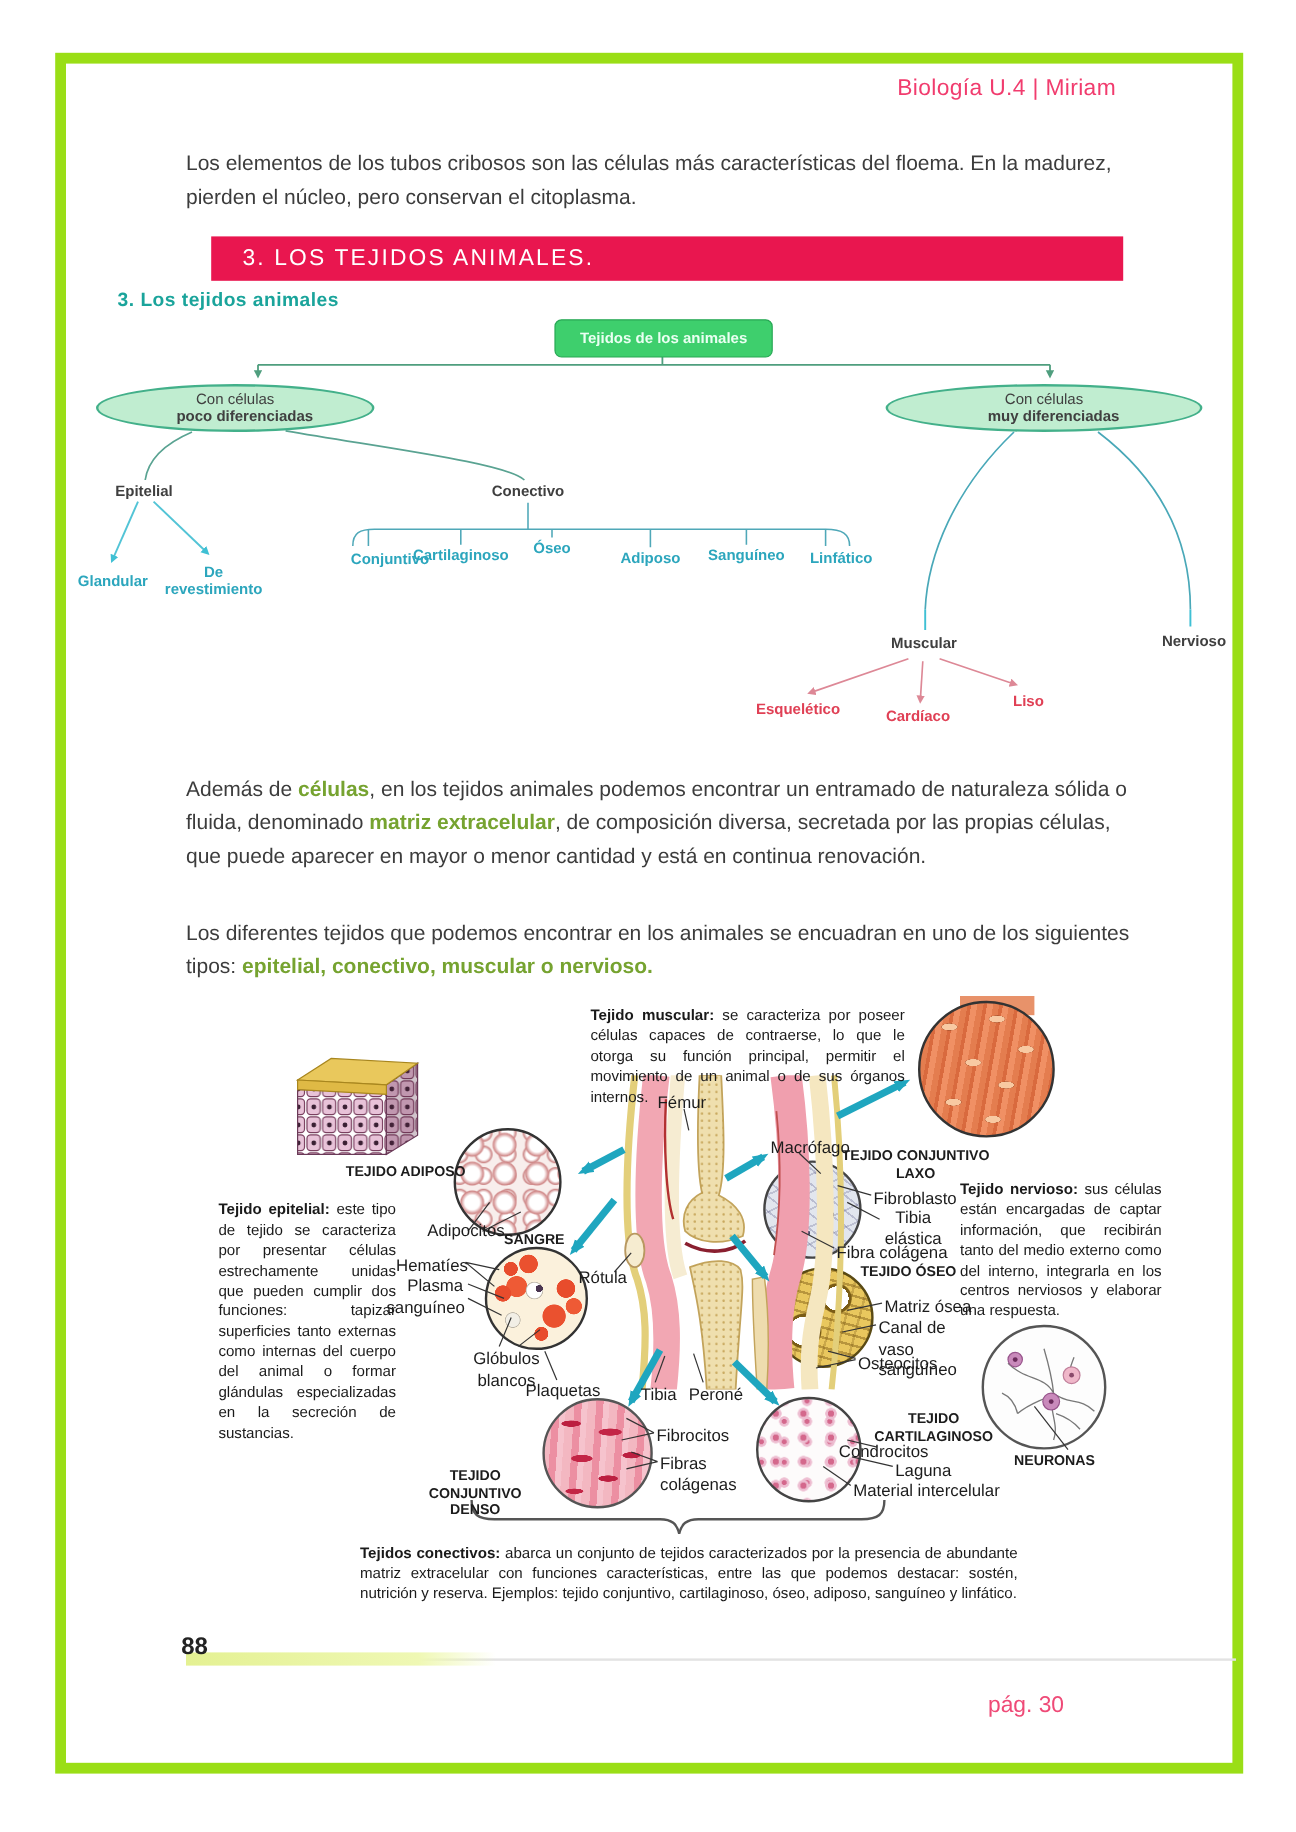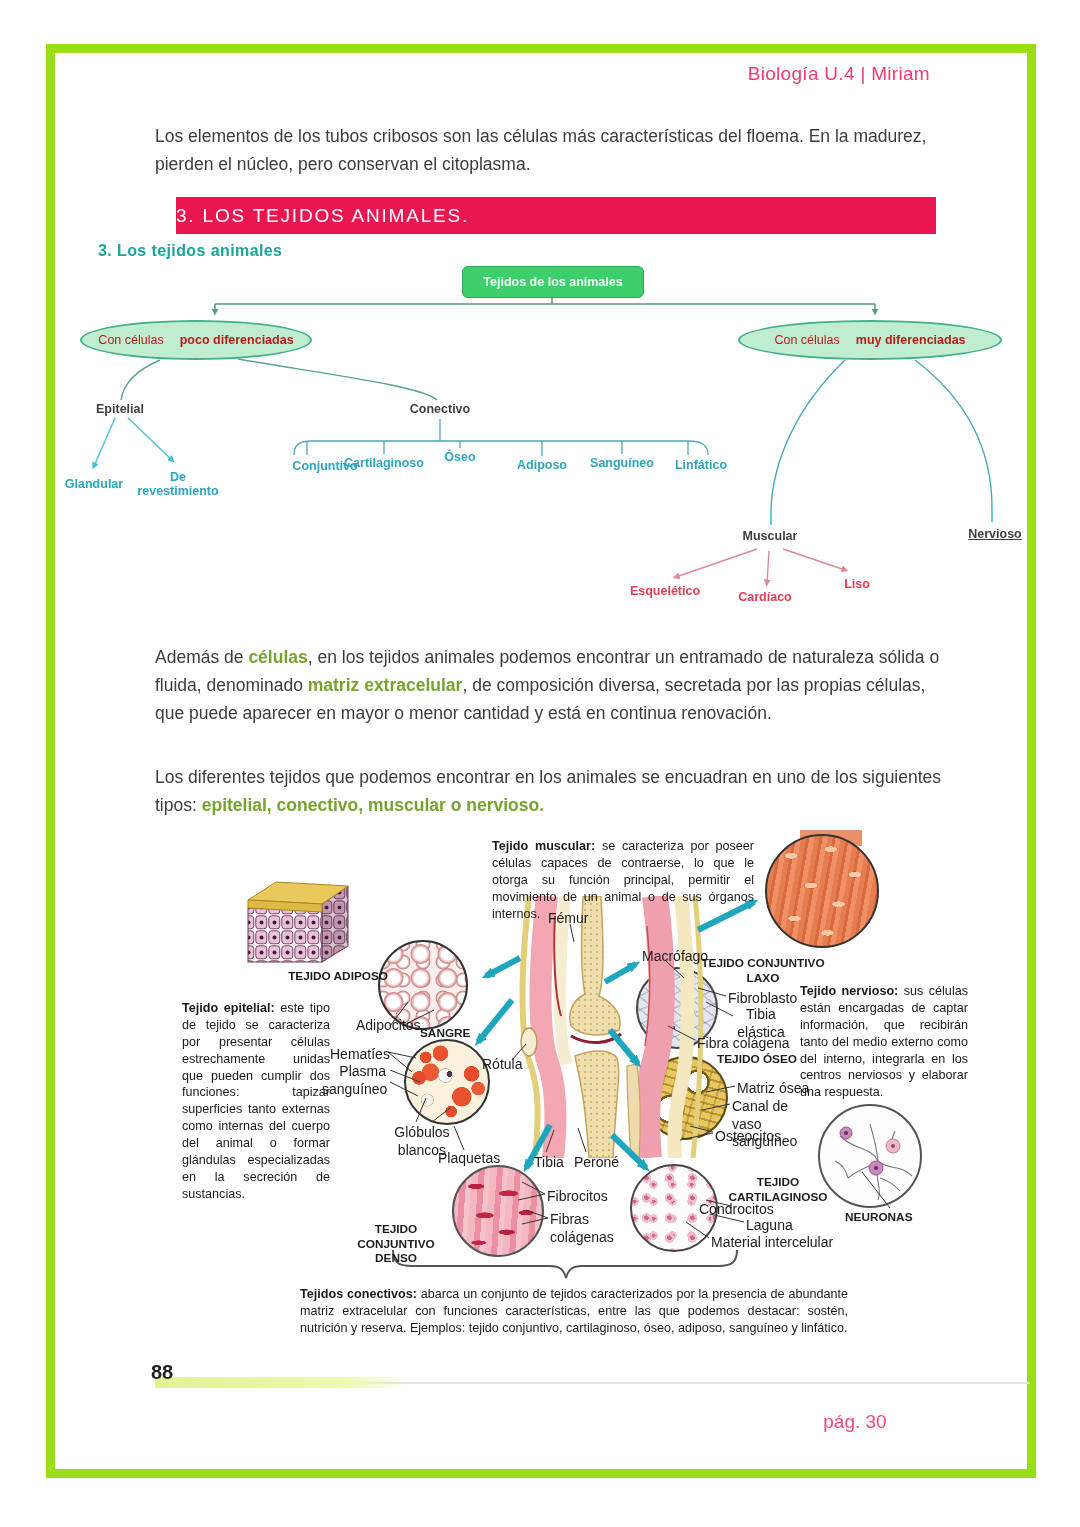--- a/index.html
+++ b/index.html
@@ -13,35 +13,35 @@
   .page-num{position:absolute;top:1411px;left:780px;width:150px;text-align:center;
             color:#ef4a77;font-size:19px;}
   .scan-num{position:absolute;top:1361px;left:151px;font-size:20px;font-weight:bold;color:#222;}
   .scan-gray-line{position:absolute;top:1382px;left:155px;width:875px;height:2px;background:#e3e3e3;}
   .scan-highlight{position:absolute;top:1377px;left:155px;width:258px;height:11px;
                   background:linear-gradient(90deg,#e4f192,#eff8b4 75%,rgba(255,255,255,0));}
   
   .intro{position:absolute;left:155px;top:122px;width:782px;font-size:17.5px;
          line-height:1.6;color:#3c3c3c;}
   .banner{position:absolute;left:176px;top:197px;width:760px;height:37px;background:#e9164f;
-          color:#fff;font-size:19px;letter-spacing:1.8px;line-height:37px;
+          color:#fff;font-size:19px;letter-spacing:1.8px;line-height:37px;padding-left:26px;
           box-sizing:border-box;}
   .hand-title{position:absolute;left:98px;top:242px;color:#1aa49b;font-weight:bold;
               font-size:16px;letter-spacing:.4px;}
   .para{position:absolute;left:155px;width:792px;font-size:17.5px;line-height:1.6;color:#3c3c3c;}
   .kw{color:#76a330;font-weight:bold;}
   
   .cmap{position:absolute;left:60px;top:258px;width:980px;height:392px;}
   .cmap svg{position:absolute;left:0;top:0;}
   .root-box{position:absolute;left:402px;top:8px;width:180px;height:30px;background:#3ecf6d;
             border:1px solid #28a855;border-radius:6px;color:#eafff2;font-size:12.5px;
             font-weight:bold;display:flex;align-items:center;justify-content:center;}
   .ellipse{position:absolute;background:#c0edd0;border:2px solid #43b08a;border-radius:50%;
-           display:flex;align-items:center;justify-content:center;font-size:12.5px;color:#b91c1c;
-           box-sizing:border-box;}
+           display:flex;align-items:center;justify-content:center;font-size:12.5px;color:#404040;
+           box-sizing:border-box;flex-direction:column;}
   .ellipse b{margin-left:16px;}
   .cnode{position:absolute;font-size:12.5px;font-weight:bold;color:#3f3f3f;text-align:center;}
   .cnode.teal{color:#2ca6bd;}
   .cnode.red{color:#e04055;}
   
   .figure{position:absolute;left:150px;top:830px;width:880px;height:525px;}
   .fcircle{position:absolute;border-radius:50%;z-index:1;}
   .figure svg.overlay{position:absolute;left:0;top:0;z-index:2;}
   .fl{position:absolute;font-size:14px;color:#1c1c1c;z-index:3;line-height:1.25;}
   .fl.b{font-weight:bold;font-size:11.8px;}
@@ -178,21 +178,21 @@
     <div class="cnode" style="left:345px;top:144px;width:70px;">Conectivo</div>
     <div class="cnode teal" style="left:2px;top:219px;width:64px;">Glandular</div>
     <div class="cnode teal" style="left:76px;top:212px;width:84px;">De revestimiento</div>
     <div class="cnode teal" style="left:225px;top:201px;width:80px;">Conjuntivo</div>
     <div class="cnode teal" style="left:282px;top:198px;width:84px;">Cartilaginoso</div>
     <div class="cnode teal" style="left:370px;top:192px;width:60px;">Óseo</div>
     <div class="cnode teal" style="left:447px;top:200px;width:70px;">Adiposo</div>
     <div class="cnode teal" style="left:527px;top:198px;width:70px;">Sanguíneo</div>
     <div class="cnode teal" style="left:606px;top:200px;width:70px;">Linfático</div>
     <div class="cnode" style="left:675px;top:271px;width:70px;">Muscular</div>
-    <div class="cnode" style="left:900px;top:269px;width:70px;text-decoration:underline;">Nervioso</div>
+    <div class="cnode" style="left:900px;top:269px;width:70px;">Nervioso</div>
     <div class="cnode red" style="left:563px;top:326px;width:84px;">Esquelético</div>
     <div class="cnode red" style="left:667px;top:332px;width:76px;">Cardíaco</div>
     <div class="cnode red" style="left:777px;top:319px;width:40px;">Liso</div>
   </div>
 
   <div class="para" style="top:643px;">
     <span>Además de </span><span class="kw">células</span><span>, en los tejidos animales podemos encontrar un entramado de naturaleza sólida o fluida, denominado </span><span class="kw">matriz extracelular</span><span>, de composición diversa, secretada por las propias células, que puede aparecer en mayor o menor cantidad y está en continua renovación.</span>
   </div>
   <div class="para" style="top:763px;">
     <span>Los diferentes tejidos que podemos encontrar en los animales se encuadran en uno de los siguientes tipos: </span><span class="kw">epitelial, conectivo, muscular o nervioso.</span>

